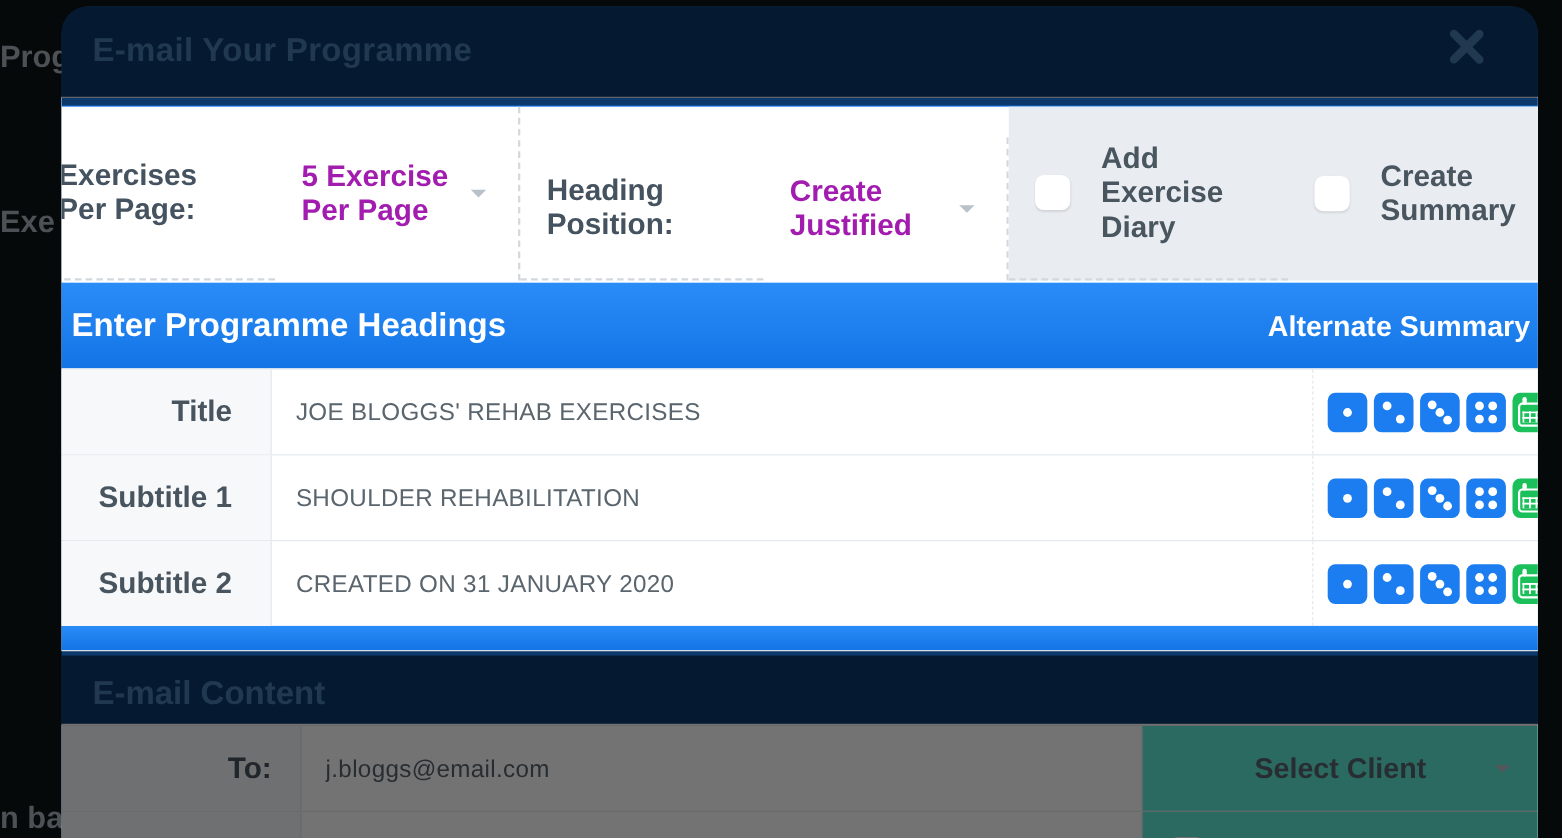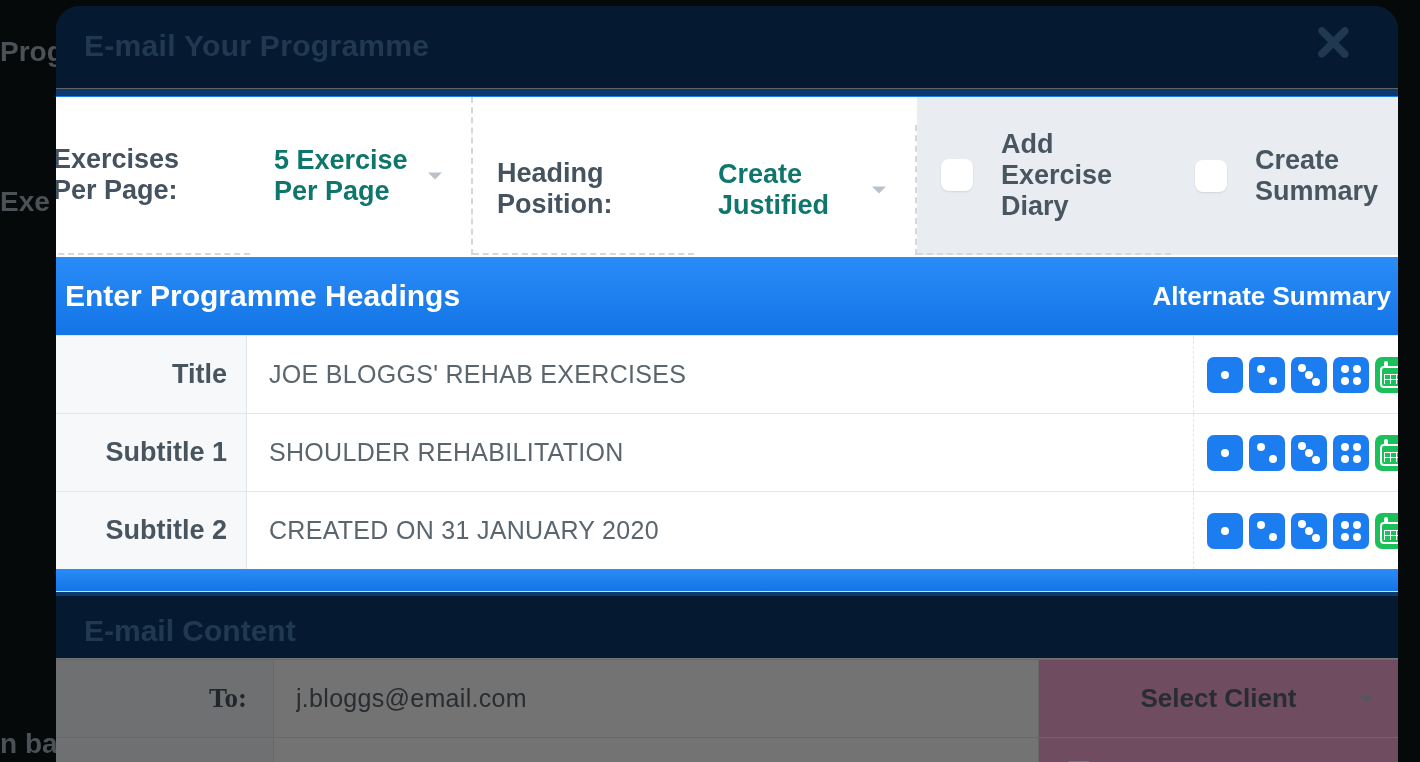--- a/index.html
+++ b/index.html
@@ -45,46 +45,46 @@
   .col-c { flex:1; border-right:none; background:#e9edf1; }
   .cell {
     flex:1; display:flex; align-items:center; justify-content:center;
     font-size:27px; font-weight:700; color:#44535f;
     border-bottom:2px dashed #d3d8dd;
     position:relative;
     padding:0 24px;
   }
   .cell:last-child { border-bottom:none; }
   .col-c .cell { justify-content:flex-start; font-weight:600; color:#49555f; }
-  .dropdown-val { color:#0f766e; font-weight:700; }
+  .dropdown-val { color:#a21caf; font-weight:700; }
   .chevron { position:absolute; right:22px; top:50%; transform:translateY(-50%); color:#b9c1c9; }
   .chevron svg { width:28px; height:28px; display:block; }
   .chk { width:32px; height:32px; border-radius:8px; background:#fff; margin-right:28px; box-shadow:0 1px 2px rgba(0,0,0,0.1); flex:0 0 32px; }
 
   .blue-bar {
     background:linear-gradient(#2a8cf7,#1374e6);
     color:#fff; display:flex; align-items:center; justify-content:space-between;
     padding:22px 34px 22px 36px; font-size:30px; font-weight:700;
   }
   .blue-bar .alt { font-size:26px; font-weight:700; }
 
   .rows { background:#fff; }
   .row {
     display:flex; align-items:stretch; border-top:1px solid #e2e6ea;
   }
   .row-label {
     flex:0 0 218px; display:flex; align-items:center; justify-content:flex-end;
-    padding:0 19px 0 0; font-size:27px; font-weight:700; color:#48555f;
+    padding:0 35px 0 0; font-size:27px; font-weight:700; color:#48555f;
     background:#f6f8fa; border-right:1px solid #e2e6ea;
   }
   .row-input {
     flex:1; display:flex; align-items:center; padding:0 22px;
   }
   .row-input input {
-    border:none; outline:none; width:100%; font-size:25px; color:#5a656e; font-weight:500;
+    border:none; outline:none; width:100%; font-size:22px; color:#5a656e; font-weight:500;
     font-family:inherit; letter-spacing:0.3px; background:transparent;
   }
   .row-icons {
     flex:0 0 232px; display:flex; align-items:center; justify-content:flex-end; gap:6px;
     padding:16px 14px 16px 6px; border-left:1px dashed #e2e6ea;
   }
   .dice { width:36px; height:36px; border-radius:7px; background:#1b7def; position:relative; cursor:pointer; }
   .dice .pip { position:absolute; width:8px; height:8px; background:#fff; border-radius:50%; }
   .d1 .pip:nth-child(1){ left:14px; top:14px; }
   .d2 .pip:nth-child(1){ left:8px; top:8px; }
@@ -104,26 +104,26 @@
       linear-gradient(#fff 1.4px, transparent 1.4px),
       linear-gradient(90deg,#fff 1.4px, transparent 1.4px);
     background-size: 6px 5px;
   }
 
   .blue-gap { height:22px; background:linear-gradient(#2a8cf7,#1374e6); }
 
   .section-h2 {
     color:#4a7db4; font-size:30px; font-weight:700; padding:16px 28px 10px;
   }
-  .email-rows .row-label { justify-content:flex-end; padding-right:26px;font-family:Liberation Serif, serif; }
+  .email-rows .row-label { justify-content:flex-end; padding-right:26px; }
   .email-rows .row-input input { color:#5a656e; }
   .select-client {
     flex:0 0 360px; display:flex; align-items:center; justify-content:center;
     color:#5a656e; font-size:26px; font-weight:600; position:relative;
-    border-left:1px solid #e2e6ea; background:#f9a8d4;
+    border-left:1px solid #e2e6ea; background:#5eead4;
   }
   .select-client .chevron { right:18px; }
 
   .dim-overlay {
     position:absolute; left:0; right:0; pointer-events:none;
   }
   .dim-top { top:0; height:90px; background:rgba(0,0,0,0.55); }
   .dim-bottom { top:590px; bottom:0; background:rgba(0,0,0,0.55); height:auto; }
 
   .row { min-height:78px; }

